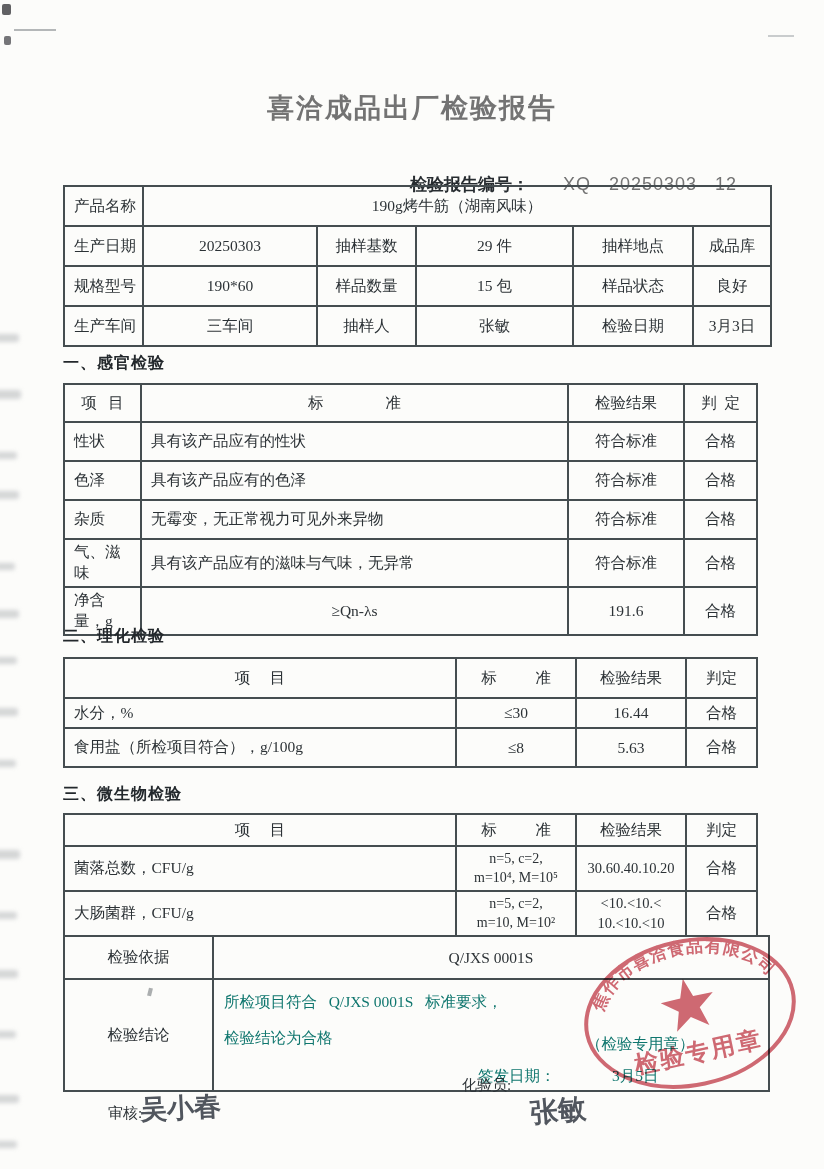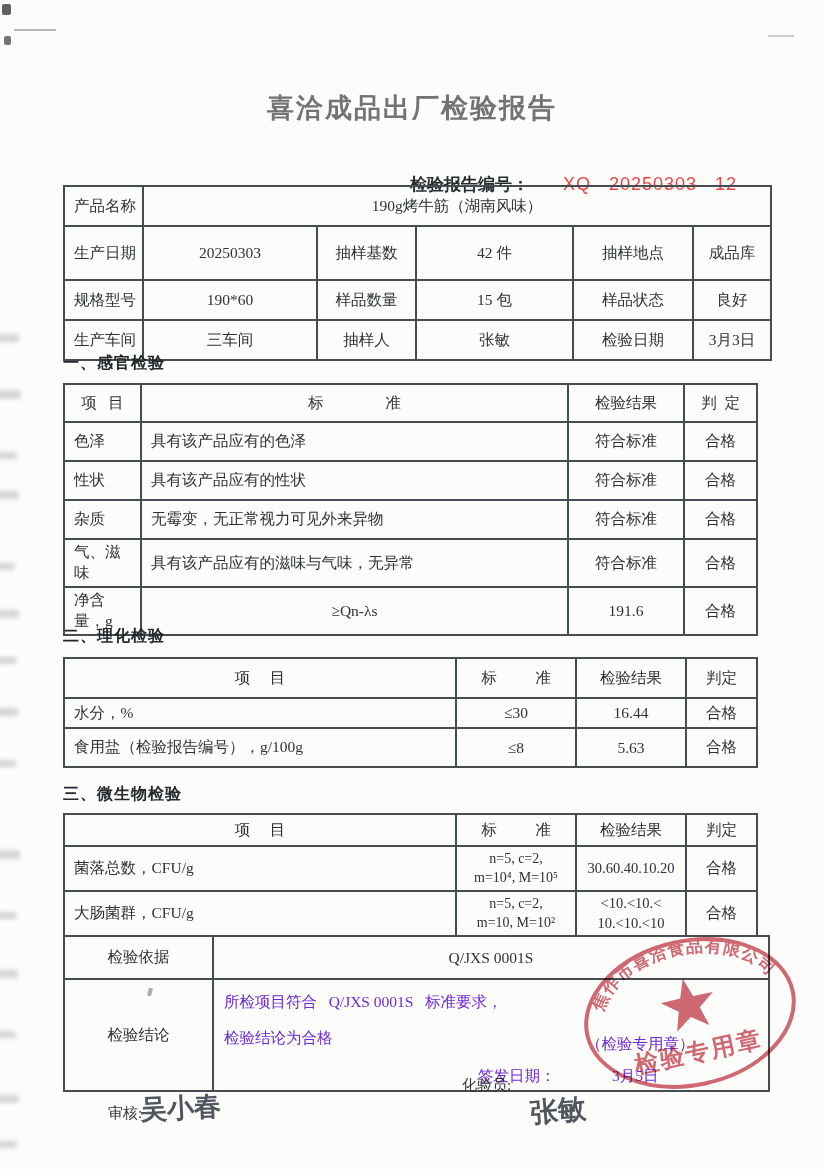--- a/index.html
+++ b/index.html
@@ -9,37 +9,37 @@
     position:relative; width:824px; height:1169px; margin:0 auto;
     background:#fcfcfa; overflow:hidden; color:#2e3438;
   }
   .title {
     position:absolute; top:90px; left:0; width:100%; text-align:center;
     font-family:"Liberation Sans", sans-serif; font-weight:700;
     font-size:27px; letter-spacing:2px; color:#737373;
   }
   .report-no { position:absolute; top:153px; left:393px; font-size:17px; white-space:pre; }
   .report-no .lbl { font-family:"Liberation Sans", sans-serif; font-weight:600; color:#272c30; }
-  .report-no .val { font-family:"Liberation Sans", sans-serif; font-size:18px; letter-spacing:1px; margin-left:34px; color:#ef4444; }
+  .report-no .val { font-family:"Liberation Sans", sans-serif; font-size:18px; letter-spacing:1px; margin-left:34px; color:#737373; }
 
   table.t { border-collapse:collapse; position:absolute; table-layout:fixed; background:transparent; }
   .t td, .t th {
     border:2px solid #454d50; font-size:15.5px; font-weight:400;
     text-align:center; vertical-align:middle; padding:2px 6px; color:#2c3236;
     overflow:hidden;
   }
   .t th { white-space:pre; font-weight:400; }
   .left { text-align:left !important; padding-left:9px !important; }
   .pre { white-space:pre-line; line-height:1.35; }
   .sec-head {
     position:absolute; left:63px; font-weight:700; font-size:16px; color:#23282c;
     letter-spacing:1px;
   }
   .concl-cell { position:relative; }
-  .concl-cell span { position:absolute; font-size:15.5px; color:#6d28d9; white-space:pre; }
+  .concl-cell span { position:absolute; font-size:15.5px; color:#0f766e; white-space:pre; }
 
   .sig-label { position:absolute; font-size:15px; color:#2c3236; }
   .handwrite {
     position:absolute; font-family:"DejaVu Sans", sans-serif; font-weight:600;
     color:#3a4049; opacity:.88;
   }
   .stamp-svg { position:absolute; left:575px; top:928px; mix-blend-mode:multiply; }
   .smudge { position:absolute; display:block; filter:blur(2px); background:rgba(138,144,148,.35); border-radius:3px; }
   .mark { position:absolute; display:block; }
 </style>
@@ -81,25 +81,25 @@
         <col style="width:99px">
         <col style="width:157px">
         <col style="width:120px">
         <col style="width:78px">
       </colgroup>
     <tbody>
         <tr style="height:40px">
       <td class="left">产品名称</td>
       <td colspan="5">190g烤牛筋（湖南风味）</td>
     </tr>
-    <tr style="height:54px">
+    <tr style="height:40px">
       <td class="left">生产日期</td>
       <td>20250303</td>
       <td>抽样基数</td>
-      <td>42 件</td>
+      <td>29 件</td>
       <td>抽样地点</td>
       <td>成品库</td>
     </tr>
     <tr style="height:40px">
       <td class="left">规格型号</td>
       <td>190*60</td>
       <td>样品数量</td>
       <td>15 包</td>
       <td>样品状态</td>
       <td>良好</td>
@@ -124,28 +124,28 @@
         <col style="width:73px">
       </colgroup>
     <tbody>
         <tr style="height:38px">
       <th>项   目</th>
       <th>标                准</th>
       <th>检验结果</th>
       <th>判  定</th>
     </tr>
     <tr style="height:39px">
+      <td class="left">性状</td>
+      <td class="left">具有该产品应有的性状</td>
+      <td>符合标准</td>
+      <td>合格</td>
+    </tr>
+    <tr style="height:39px">
       <td class="left">色泽</td>
       <td class="left">具有该产品应有的色泽</td>
-      <td>符合标准</td>
-      <td>合格</td>
-    </tr>
-    <tr style="height:39px">
-      <td class="left">性状</td>
-      <td class="left">具有该产品应有的性状</td>
       <td>符合标准</td>
       <td>合格</td>
     </tr>
     <tr style="height:39px">
       <td class="left">杂质</td>
       <td class="left">无霉变，无正常视力可见外来异物</td>
       <td>符合标准</td>
       <td>合格</td>
     </tr>
     <tr style="height:39px">
@@ -178,21 +178,21 @@
       <th>检验结果</th>
       <th>判定</th>
     </tr>
     <tr style="height:30px">
       <td class="left">水分，%</td>
       <td>≤30</td>
       <td>16.44</td>
       <td>合格</td>
     </tr>
     <tr style="height:39px">
-      <td class="left">食用盐（检验报告编号），g/100g</td>
+      <td class="left">食用盐（所检项目符合），g/100g</td>
       <td>≤8</td>
       <td>5.63</td>
       <td>合格</td>
     </tr>
   </tbody>
     </table>
 
   <div class="sec-head" style="top:784px;">三、微生物检验</div>
   <table class="t" style="left:63px;top:813px;width:693px;">
     <colgroup>

